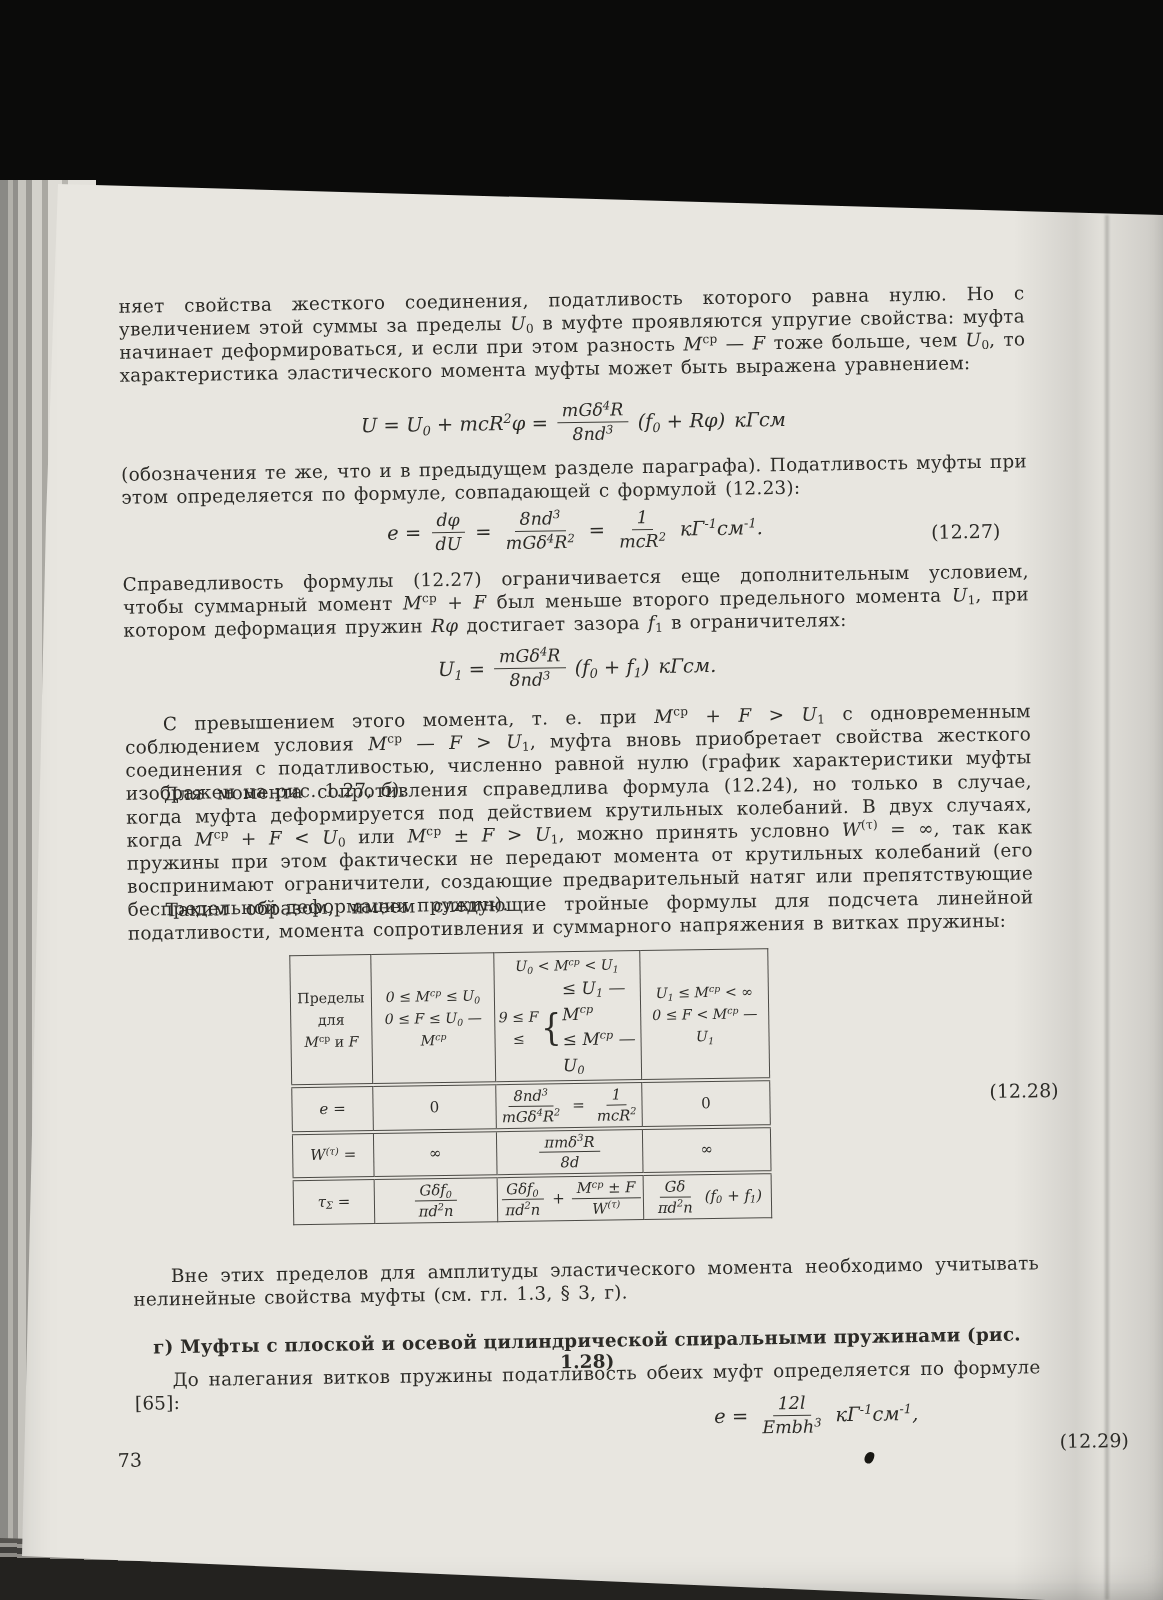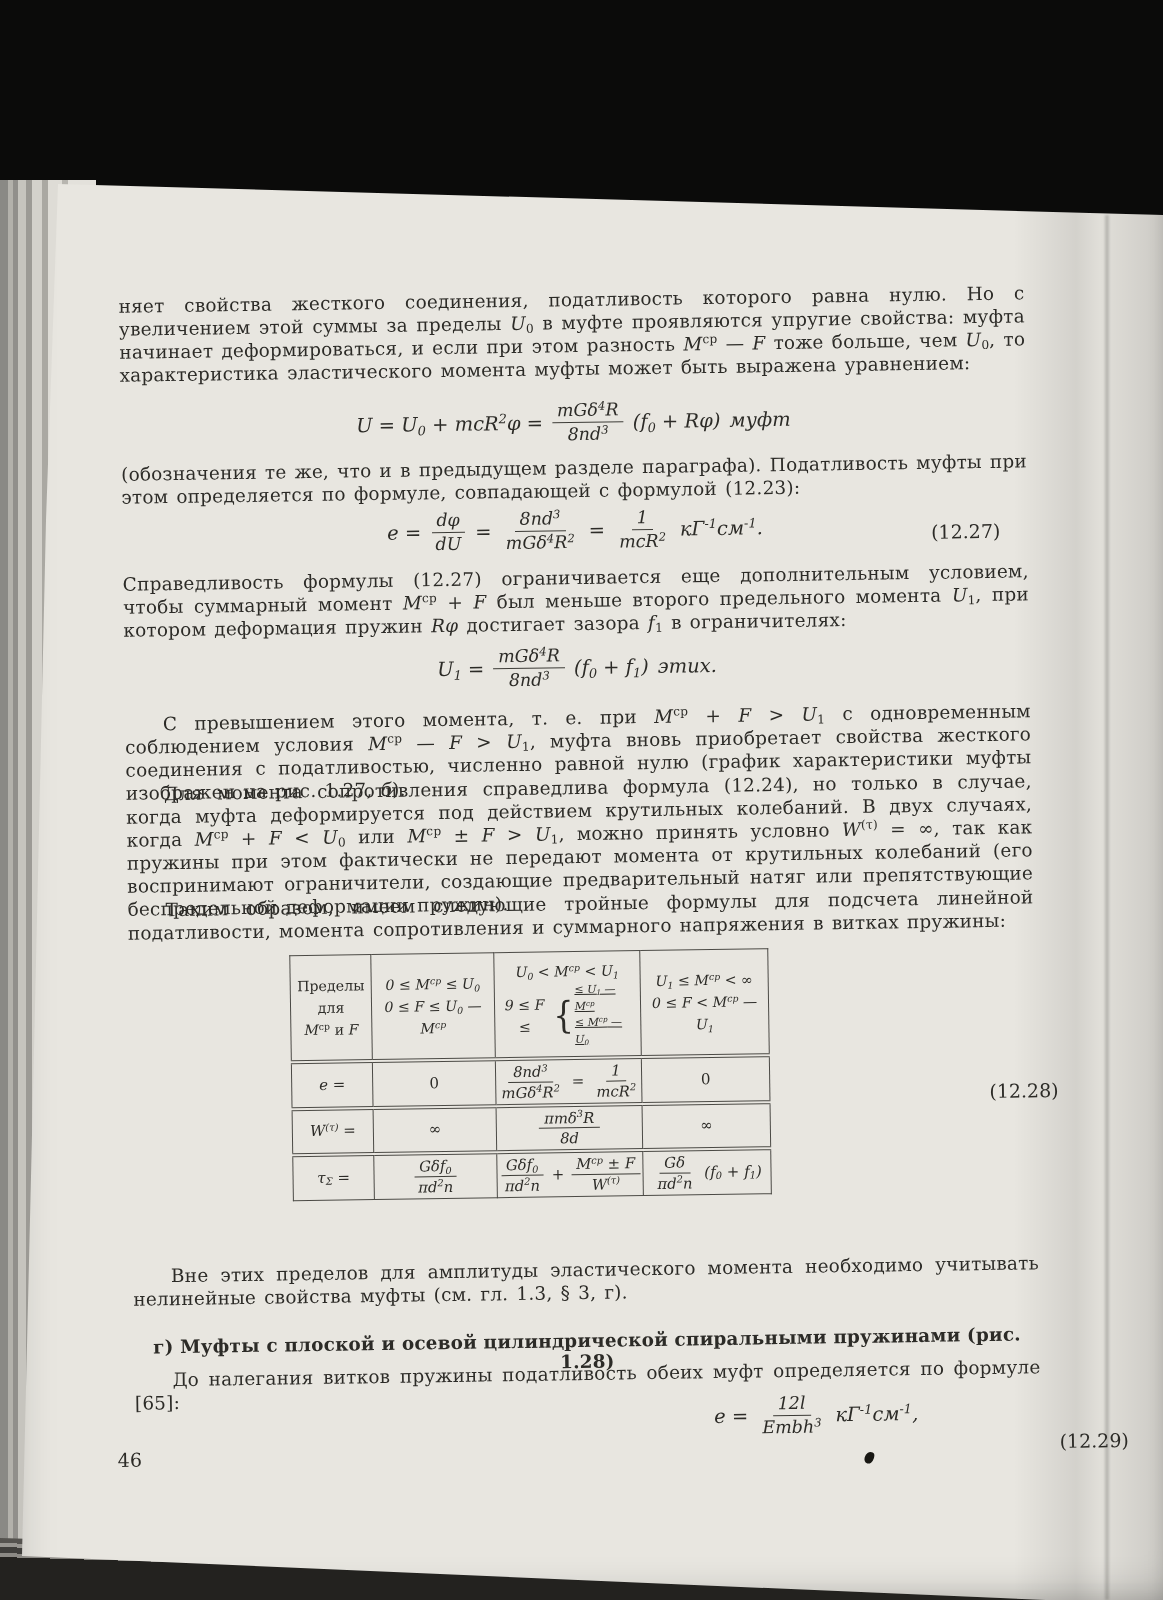--- a/index.html
+++ b/index.html
@@ -58,21 +58,21 @@
     table-layout:fixed;width:478px;color:#2c2b27;}
   table.ftable td{border:1.4px solid #4b4a45;text-align:center;vertical-align:middle;
     padding:2px 2px;font-size:15px;line-height:1.55;}
   table.ftable tr.hdr td{height:100px;font-size:14.2px;}
   table.ftable tr.body td{border-top:4px double #4b4a45;}
   .cellflex{display:flex;align-items:center;justify-content:center;gap:7px;}
   .cellflex .frac{font-size:14.8px;}
   .bracewrap{display:flex;align-items:center;justify-content:center;gap:1px;}
   .brace{font-size:32px;line-height:0.9;font-weight:400;transform:scaleY(1.15);}
   .opts{display:flex;flex-direction:column;align-items:flex-start;text-align:left;
-    font-size:11px;line-height:1.5;text-decoration:underline;}
+    font-size:17px;line-height:1.5;}
   .inf{font-size:21px;}
   .tbl-label{font-size:15.5px;}
 
   .page-number{position:absolute;left:108px;top:1442px;font-size:19px;}
   .ink-dot{position:absolute;left:855px;top:1456px;width:9px;height:12px;
     background:#181713;border-radius:60% 40% 55% 45%;transform:rotate(18deg);}
 </style>
 </head>
 <body>
 
@@ -89,21 +89,21 @@
 
     <div class="block" style="top:288px">няет свойства жесткого соединения, податливость которого равна нулю. Но с увеличением этой суммы за пределы <i>U</i><sub>0</sub> в муфте проявляются упругие свойства: муфта начинает деформироваться, и если при этом разность <i>M</i><sup>ср</sup> — <i>F</i> тоже больше, чем <i>U</i><sub>0</sub>, то характеристика эластического момента муфты может быть выражена уравнением:</div>
 
     <div class="eq" style="top:400px">
       <span>U = U<sub>0</sub> + mcR<sup>2</sup>φ =</span>
       <span class="frac">
         <span class="num">mGδ<sup>4</sup>R</span>
         <span class="den">8nd<sup>3</sup></span>
       </span>
       <span>(f<sub>0</sub> + Rφ)</span>
-      <span>муфт</span>
+      <span>кГсм</span>
     </div>
 
     <div class="block" style="top:456px">(обозначения те же, что и в предыдущем разделе параграфа). Податливость муфты при этом определяется по формуле, совпадающей с формулой (12.23):</div>
 
     <div class="eq" style="top:508px">
       <span>e =</span>
       <span class="frac">
         <span class="num">dφ</span>
         <span class="den">dU</span>
       </span>
@@ -123,21 +123,21 @@
 
     <div class="block" style="top:566px">Справедливость формулы (12.27) ограничивается еще дополнительным условием, чтобы суммарный момент <i>M</i><sup>ср</sup> + <i>F</i> был меньше второго предельного момента <i>U</i><sub>1</sub>, при котором деформация пружин <i>Rφ</i> достигает зазора <i>f</i><sub>1</sub> в ограничителях:</div>
 
     <div class="eq" style="top:645px">
       <span>U<sub>1</sub> =</span>
       <span class="frac">
         <span class="num">mGδ<sup>4</sup>R</span>
         <span class="den">8nd<sup>3</sup></span>
       </span>
       <span>(f<sub>0</sub> + f<sub>1</sub>)</span>
-      <span>этих.</span>
+      <span>кГсм.</span>
     </div>
 
     <div class="block indent" style="top:706px">С превышением этого момента, т. е. при <i>M</i><sup>ср</sup> + <i>F</i> &gt; <i>U</i><sub>1</sub> с одновременным соблюдением условия <i>M</i><sup>ср</sup> — <i>F</i> &gt; <i>U</i><sub>1</sub>, муфта вновь приобретает свойства жесткого соединения с податливостью, численно равной нулю (график характеристики муфты изображен на рис. 1.27, <i>б</i>).</div>
     <div class="block indent" style="top:776px">Для момента сопротивления справедлива формула (12.24), но только в случае, когда муфта деформируется под действием крутильных колебаний. В двух случаях, когда <i>M</i><sup>ср</sup> + <i>F</i> &lt; <i>U</i><sub>0</sub> или <i>M</i><sup>ср</sup> ± <i>F</i> &gt; <i>U</i><sub>1</sub>, можно принять условно <i>W</i><sup>(τ)</sup> = ∞, так как пружины при этом фактически не передают момента от крутильных колебаний (его воспринимают ограничители, создающие предварительный натяг или препятствующие беспредельной деформации пружин).</div>
     <div class="block indent" style="top:892px">Таким образом, имеем следующие тройные формулы для подсчета линейной податливости, момента сопротивления и суммарного напряжения в витках пружины:</div>
 
     <table class="ftable">
       <colgroup>
           <col style="width:81px">
           <col style="width:123px">
@@ -248,16 +248,16 @@
     <div class="eq" style="top:1396px;transform:translateX(228px)">
       <span>e =</span>
       <span class="frac">
         <span class="num">12l</span>
         <span class="den">Embh<sup>3</sup></span>
       </span>
       <span>кГ<sup>-1</sup>см<sup>-1</sup>,</span>
     </div>
     <div class="eqnum" style="left:1050px;top:1437px">(12.29)</div>
 
-    <div class="page-number">46</div>
+    <div class="page-number">73</div>
     <div class="ink-dot"></div>
   </div>
 </div>
 
 </body></html>

